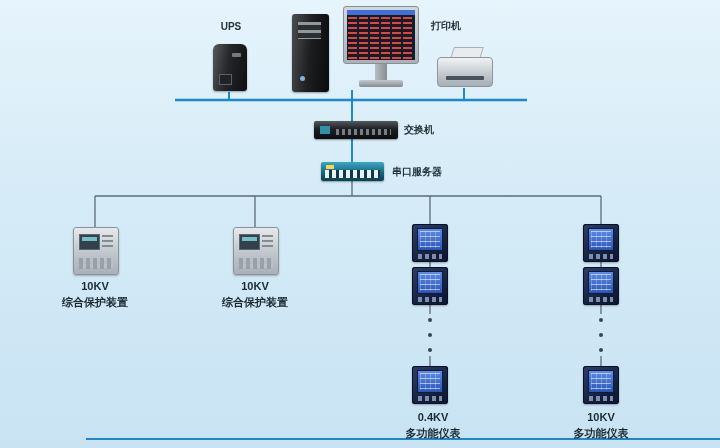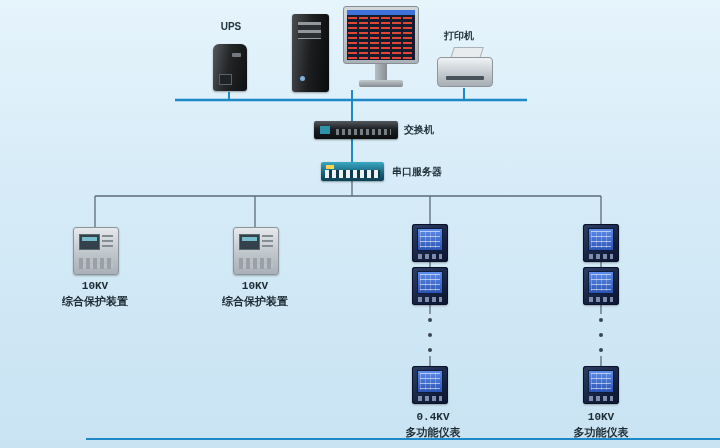--- a/index.html
+++ b/index.html
@@ -4,21 +4,21 @@
 <style>
   html,body{margin:0;padding:0;}
   .canvas{
     position:relative;width:720px;height:448px;overflow:hidden;
     background:linear-gradient(180deg,#e6f4fc 0%,#d5ebf7 45%,#c9e3f3 100%);
     font-family:"Liberation Sans","DejaVu Sans",sans-serif;
   }
   .wires{position:absolute;left:0;top:0;}
 
   .dev-label{position:absolute;font-size:10px;color:#22333b;text-align:center;white-space:nowrap;font-weight:bold;}
-  .unit-label{position:absolute;font-size:11px;font-weight:bold;color:#1c2a31;text-align:center;line-height:1.45;white-space:nowrap;font-family:Liberation Mono, monospace;}
+  .unit-label{position:absolute;font-size:11px;font-weight:bold;color:#1c2a31;text-align:center;line-height:1.45;white-space:nowrap;}
 
   
   .ups-device{position:absolute;left:213px;top:44px;width:34px;height:47px;
     background:linear-gradient(100deg,#565a5e 0%,#232527 45%,#0e0f10 100%);
     border-radius:6px 6px 3px 3px;box-shadow:0 1px 2px rgba(0,0,0,.35);}
   .ups-device::before{content:"";position:absolute;right:6px;top:9px;width:9px;height:4px;background:#73797e;border-radius:1px;}
   .ups-device::after{content:"";position:absolute;left:6px;bottom:6px;width:11px;height:9px;background:#1d2327;border:1px solid #5a6268;}
 
   
   .pc-tower{position:absolute;left:292px;top:14px;width:37px;height:78px;
@@ -123,21 +123,21 @@
 
   <div class="pc-tower"></div>
   <div class="monitor">
     <div class="monitor-screen">
       <div class="screen-rows"></div>
     </div>
   </div>
   <div class="monitor-stand"></div>
   <div class="monitor-base"></div>
 
-  <div class="dev-label" style="left:429px;top:19px;width:60px;margin-top:10px;">打印机</div>
+  <div class="dev-label" style="left:416px;top:19px;width:60px;">打印机</div>
   <div class="printer-device">
     <div class="printer-paper"></div>
     <div class="printer-body"></div>
   </div>
 
   <div class="switch-device"></div>
   <div class="dev-label" style="left:404px;top:123px;text-align:right;">交换机</div>
 
   <div class="serial-device"></div>
   <div class="dev-label" style="left:392px;top:165px;text-align:right;">串口服务器</div>

